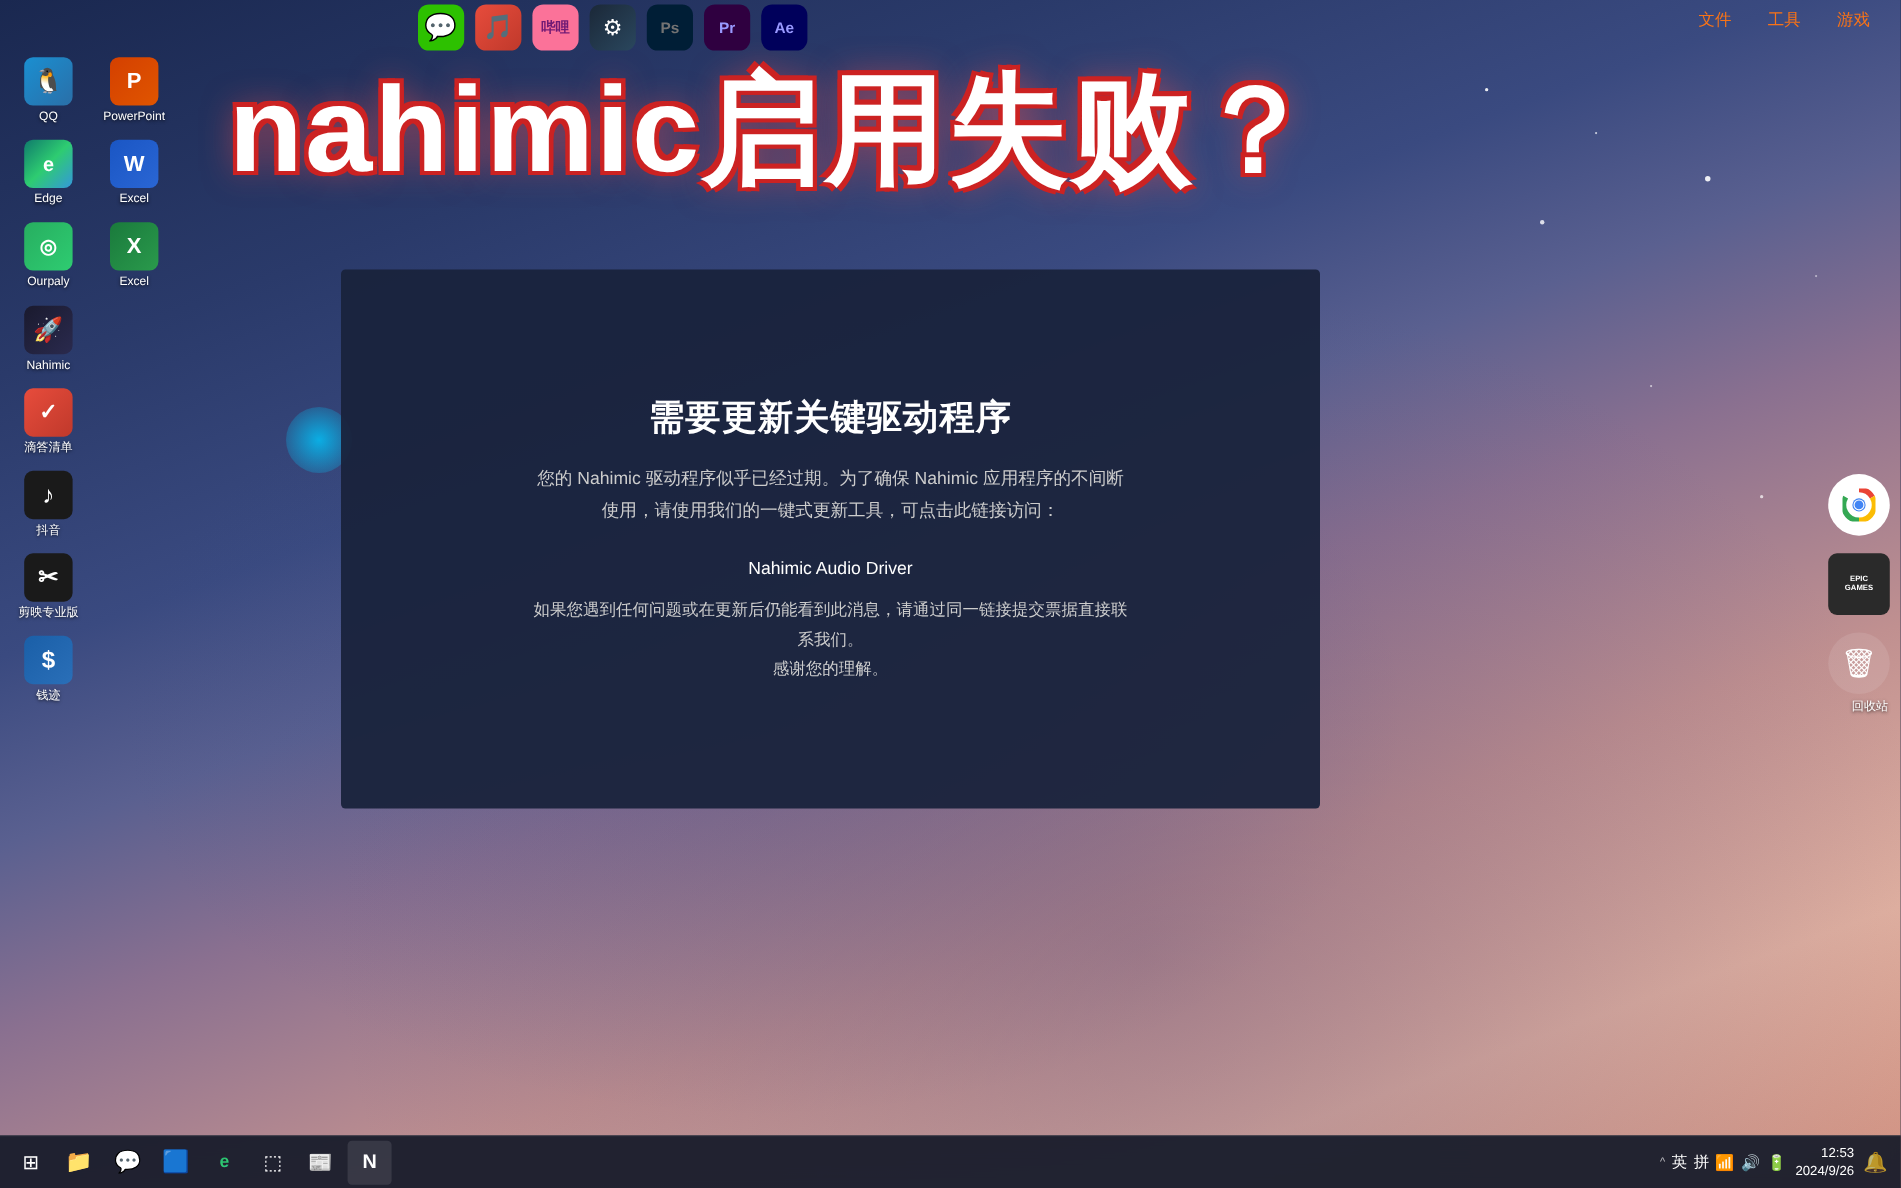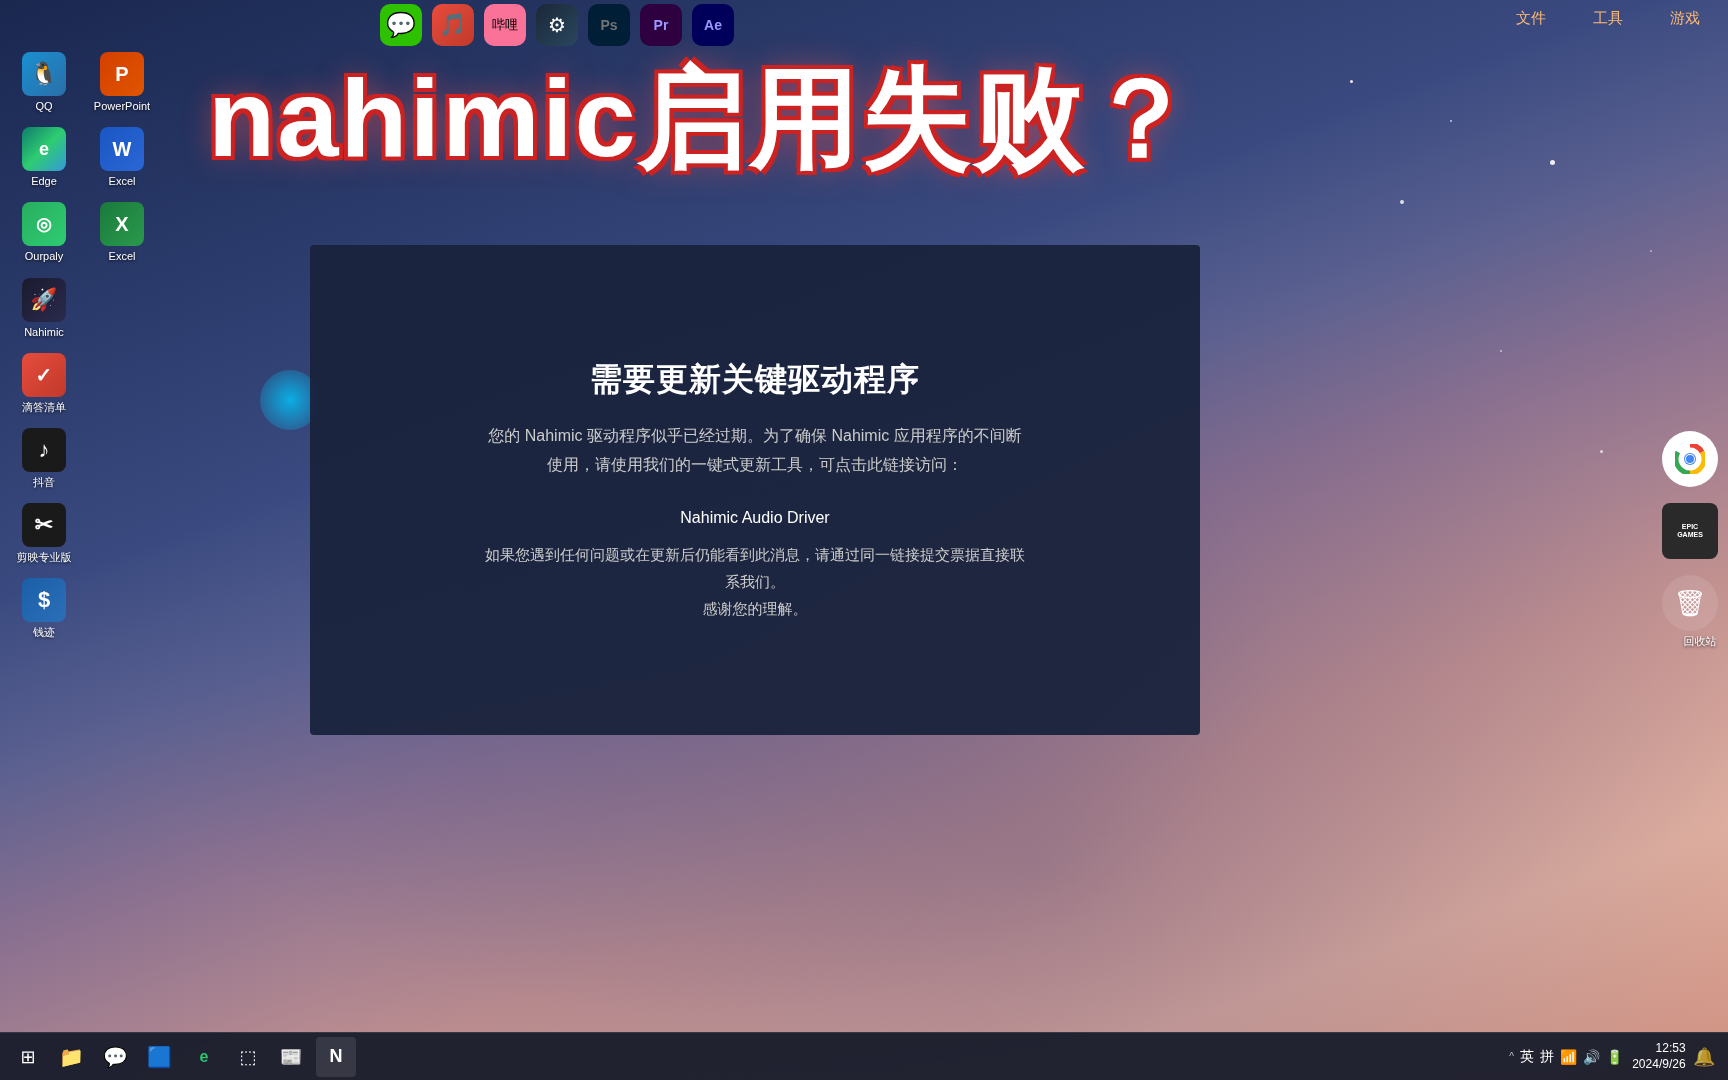--- a/index.html
+++ b/index.html
@@ -89,23 +89,23 @@
       height: 36px;
       display: flex;
       align-items: center;
       justify-content: space-between;
       z-index: 50;
     }
 
     #top-menubar-right {
       display: flex;
       align-items: center;
-      gap: 31px;
+      gap: 17px;
       margin-right: 20px;
-      color: #fdba74;
+      color: #f97316;
       font-size: 15px;
     }
 
     .menu-item {
       cursor: pointer;
       padding: 4px 8px;
     }
 
     
     #desktop-icons {
@@ -337,21 +337,21 @@
   <div id="top-menubar-right">
     <span class="menu-item">文件</span>
     <span class="menu-item">工具</span>
     <span class="menu-item">游戏</span>
   </div>
 </div>
 
 <div id="top-app-icons">
   <div class="top-icon wechat-top" style="font-size:24px;color:white;">💬</div>
   <div class="top-icon music-top" style="color:white;font-size:22px;">🎵</div>
-  <div class="top-icon bilibili-top" style="color:#000000;font-size:13px;font-weight:normal;">哔哩</div>
+  <div class="top-icon bilibili-top" style="color:#701a75;font-size:13px;font-weight:bold;">哔哩</div>
   <div class="top-icon steam-top" style="color:white;font-size:20px;">⚙</div>
   <div class="top-icon ps-top" style="color:#737373;font-size:14px;font-weight:bold;">Ps</div>
   <div class="top-icon pr-top" style="color:#9999ff;font-size:14px;font-weight:bold;">Pr</div>
   <div class="top-icon ae-top" style="color:#9999ff;font-size:14px;font-weight:bold;">Ae</div>
 </div>
 
 <div id="desktop-icons">
 
   <div class="icon-row">
     <div class="desktop-icon">

